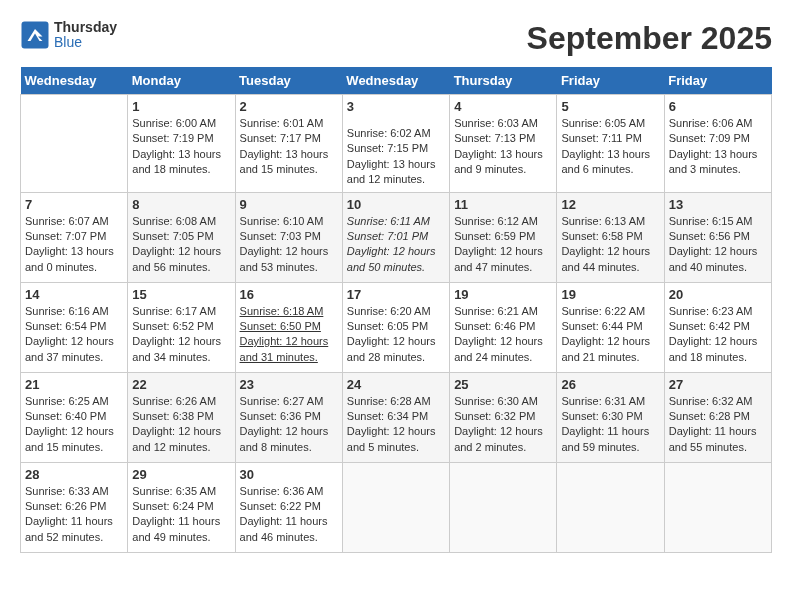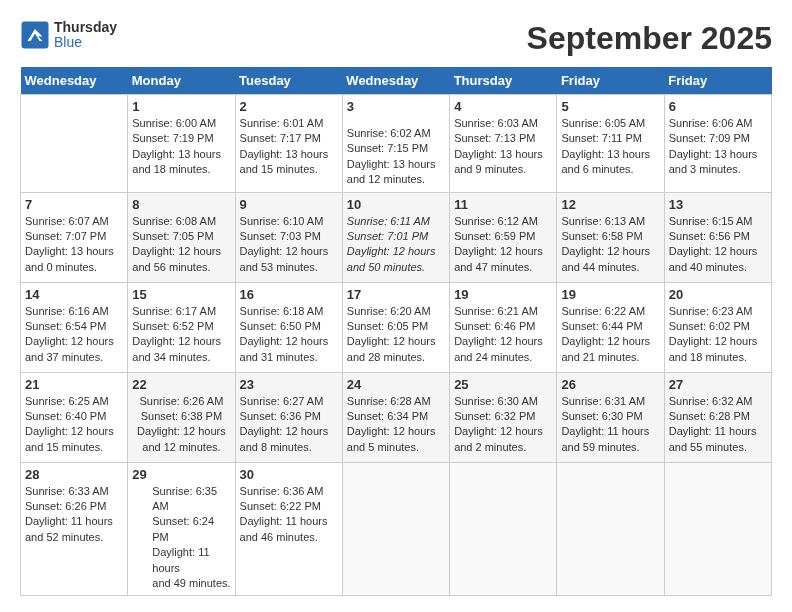--- a/index.html
+++ b/index.html
@@ -219,21 +219,21 @@
         </td>
         <td>
           <span class="day-number">15</span>
           <div class="day-info" style="white-space: pre-line;">Sunrise: 6:17 AM
 Sunset: 6:52 PM
 Daylight: 12 hours
 and 34 minutes.</div>
         </td>
         <td>
           <span class="day-number">16</span>
-          <div class="day-info" style="white-space: pre-line;">Sunrise: 6:18 AM
+          <div class="day-info" style="white-space: pre-line; text-decoration: underline;">Sunrise: 6:18 AM
 Sunset: 6:50 PM
 Daylight: 12 hours
 and 31 minutes.</div>
         </td>
         <td>
           <span class="day-number">17</span>
           <div class="day-info" style="white-space: pre-line;">Sunrise: 6:20 AM
 Sunset: 6:05 PM
 Daylight: 12 hours
 and 28 minutes.</div>
@@ -248,36 +248,36 @@
         <td>
           <span class="day-number">19</span>
           <div class="day-info" style="white-space: pre-line;">Sunrise: 6:22 AM
 Sunset: 6:44 PM
 Daylight: 12 hours
 and 21 minutes.</div>
         </td>
         <td>
           <span class="day-number">20</span>
           <div class="day-info" style="white-space: pre-line;">Sunrise: 6:23 AM
-Sunset: 6:02 PM
+Sunset: 6:42 PM
 Daylight: 12 hours
 and 18 minutes.</div>
         </td>
       </tr>
       <tr>
         <td>
           <span class="day-number">21</span>
           <div class="day-info" style="white-space: pre-line;">Sunrise: 6:25 AM
 Sunset: 6:40 PM
 Daylight: 12 hours
 and 15 minutes.</div>
         </td>
         <td>
           <span class="day-number">22</span>
-          <div class="day-info" style="white-space: pre-line; text-align: center;">Sunrise: 6:26 AM
+          <div class="day-info" style="white-space: pre-line;">Sunrise: 6:26 AM
 Sunset: 6:38 PM
 Daylight: 12 hours
 and 12 minutes.</div>
         </td>
         <td>
           <span class="day-number">23</span>
           <div class="day-info" style="white-space: pre-line;">Sunrise: 6:27 AM
 Sunset: 6:36 PM
 Daylight: 12 hours
 and 8 minutes.</div>
@@ -314,21 +314,21 @@
       <tr>
         <td>
           <span class="day-number">28</span>
           <div class="day-info" style="white-space: pre-line;">Sunrise: 6:33 AM
 Sunset: 6:26 PM
 Daylight: 11 hours
 and 52 minutes.</div>
         </td>
         <td>
           <span class="day-number">29</span>
-          <div class="day-info" style="white-space: pre-line; margin-left: 20px;">Sunrise: 6:35 AM
+          <div class="day-info" style="white-space: pre-line;">Sunrise: 6:35 AM
 Sunset: 6:24 PM
 Daylight: 11 hours
 and 49 minutes.</div>
         </td>
         <td>
           <span class="day-number">30</span>
           <div class="day-info" style="white-space: pre-line;">Sunrise: 6:36 AM
 Sunset: 6:22 PM
 Daylight: 11 hours
 and 46 minutes.</div>

